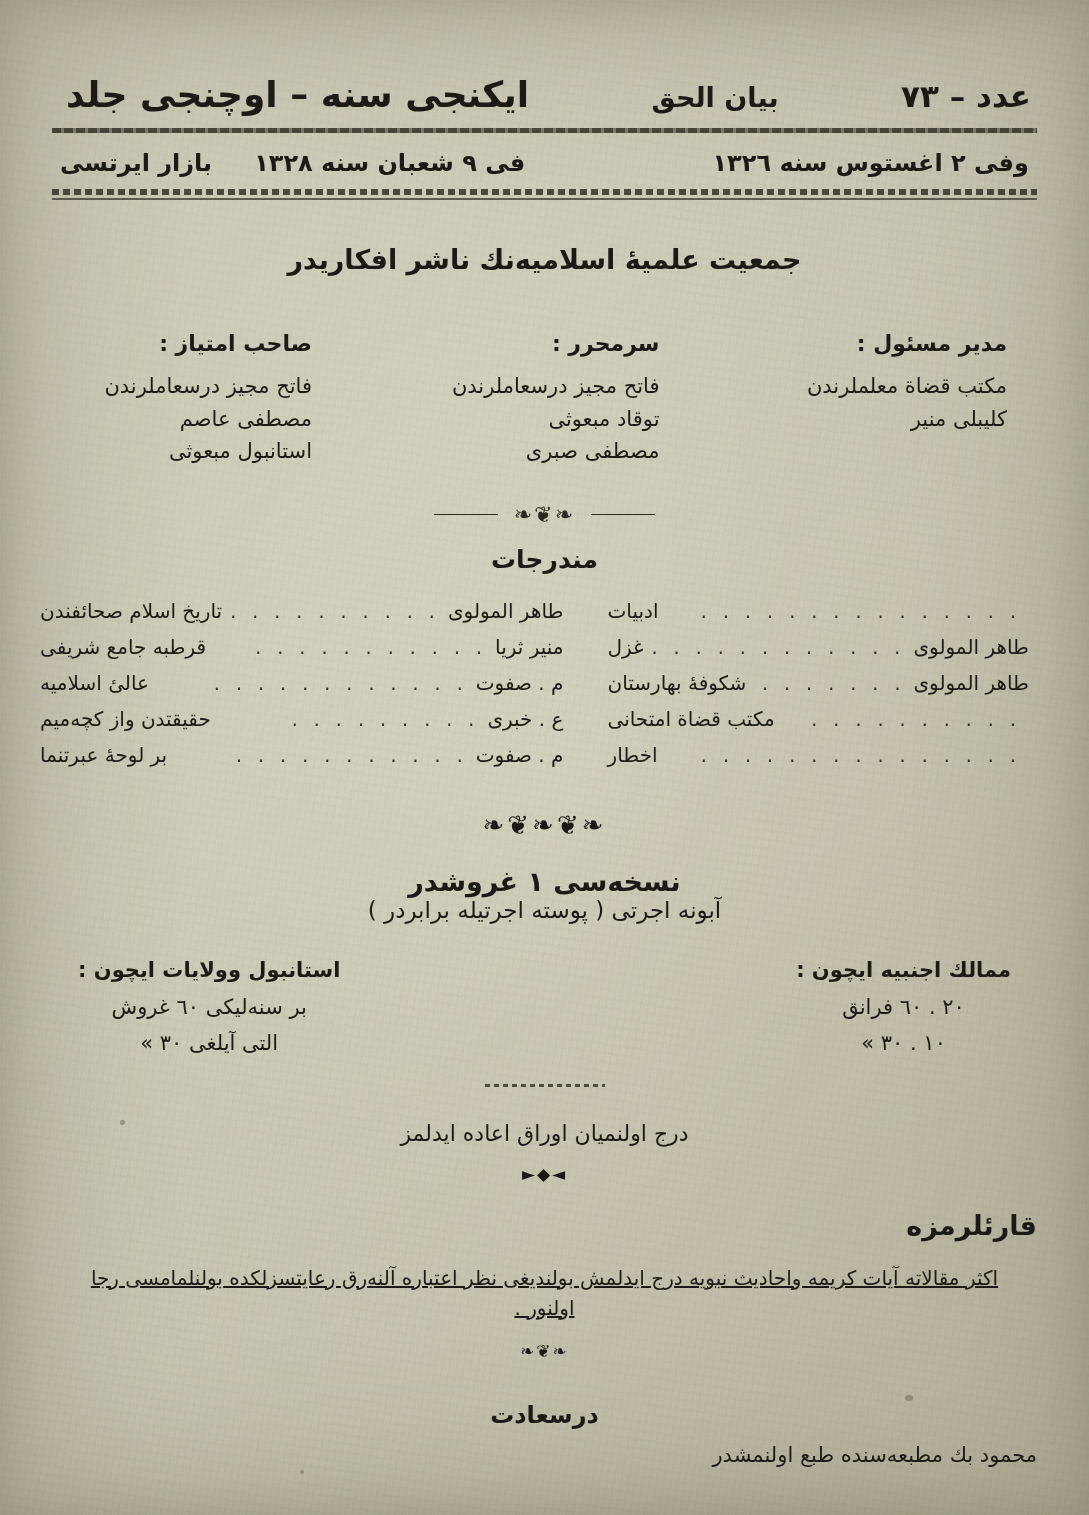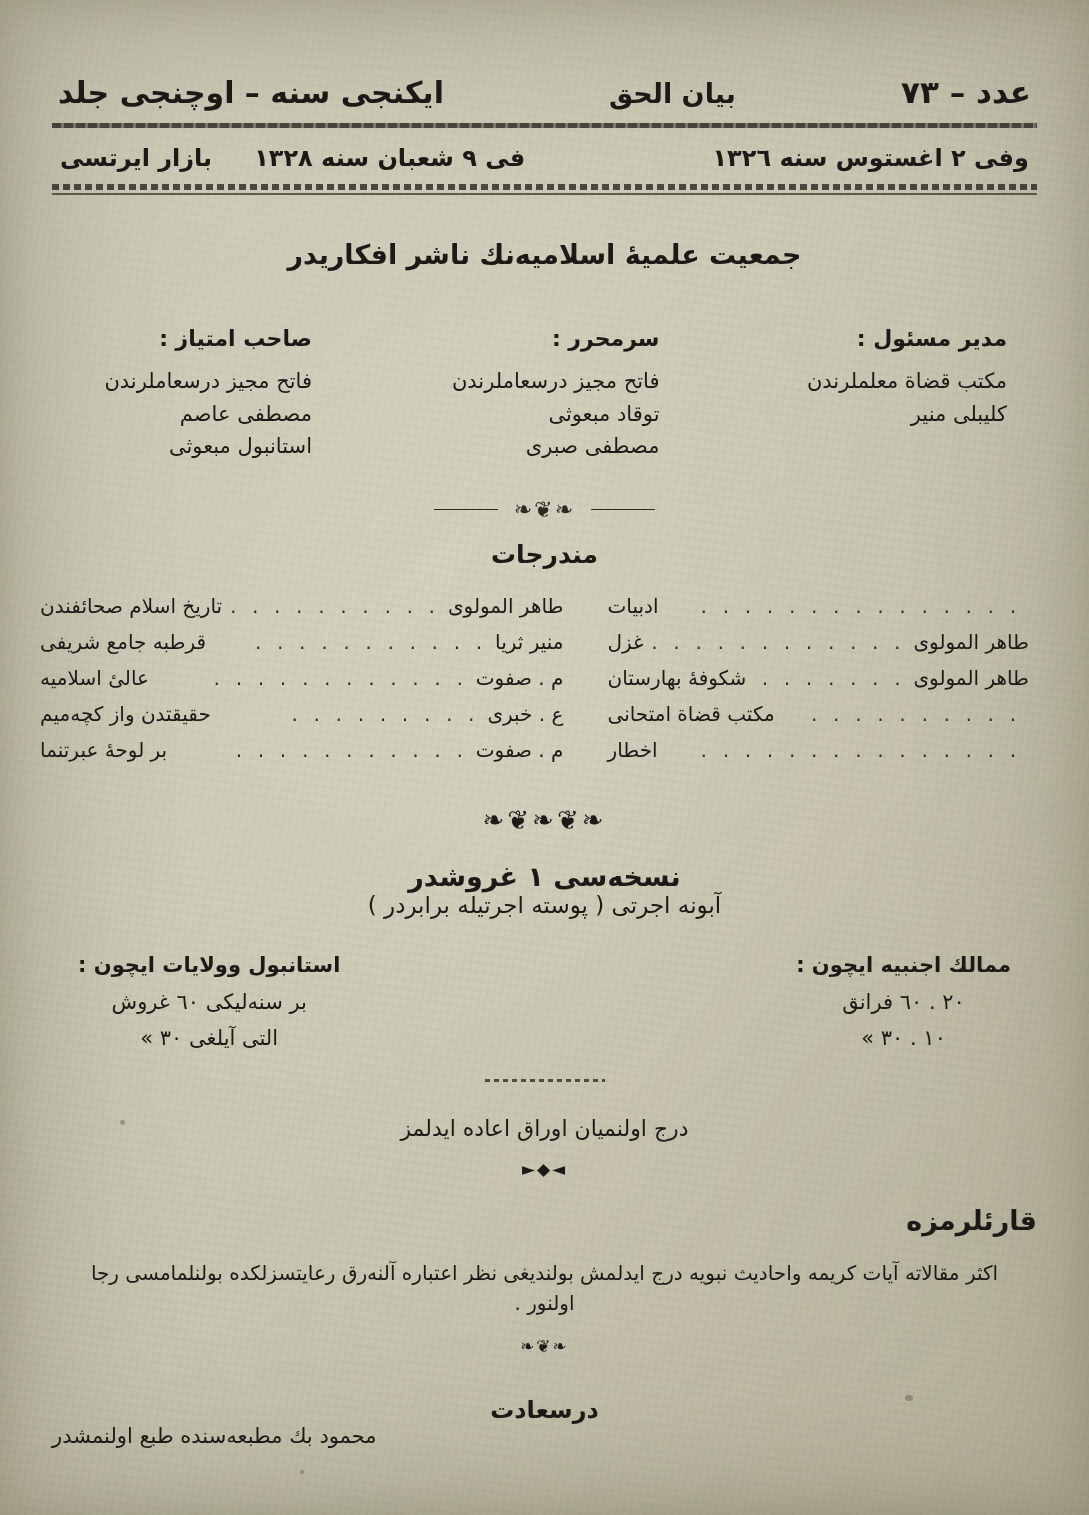--- a/index.html
+++ b/index.html
@@ -52,22 +52,23 @@
   .masthead .issue {
     font-size: 31px;
     letter-spacing: 1px;
     font-weight: 700;
   }
   .masthead .journal-name {
     font-size: 27px;
     font-weight: 700;
   }
   .masthead .volume {
-    font-size: 30px;
-    font-weight: 700;
+    font-size: 36px;
+    font-weight: 700;
+    margin-left: 8px;
   }
   .rule-thick {
     margin: 13px 0 0 0;
     height: 5px;
     background:
       repeating-linear-gradient(90deg, #2a2720 0px, #2a2720 9px, #6b6554 9px, #6b6554 12px);
     opacity: 0.82;
   }
   .rule-thin {
     margin: 0;
@@ -233,30 +234,32 @@
     font-size: 27px;
     font-weight: 700;
     margin-top: 26px;
   }
   .readers-body {
     text-align: center;
     font-size: 20px;
     margin-top: 22px;
     padding: 0 14px;
     line-height: 1.5;
+    text-decoration: underline;
   }
   .imprint-title {
     text-align: center;
     font-size: 24px;
     font-weight: 700;
     margin-top: 40px;
   }
   .imprint-line {
-    text-align: left;
+    text-align: right;
     font-size: 21px;
+    margin-top: 14px;
   }
   .speck {
     position: absolute;
     border-radius: 50%;
     background: rgba(70,64,42,0.35);
     pointer-events: none;
     z-index: 3;
   }
 </style>
 </head>

